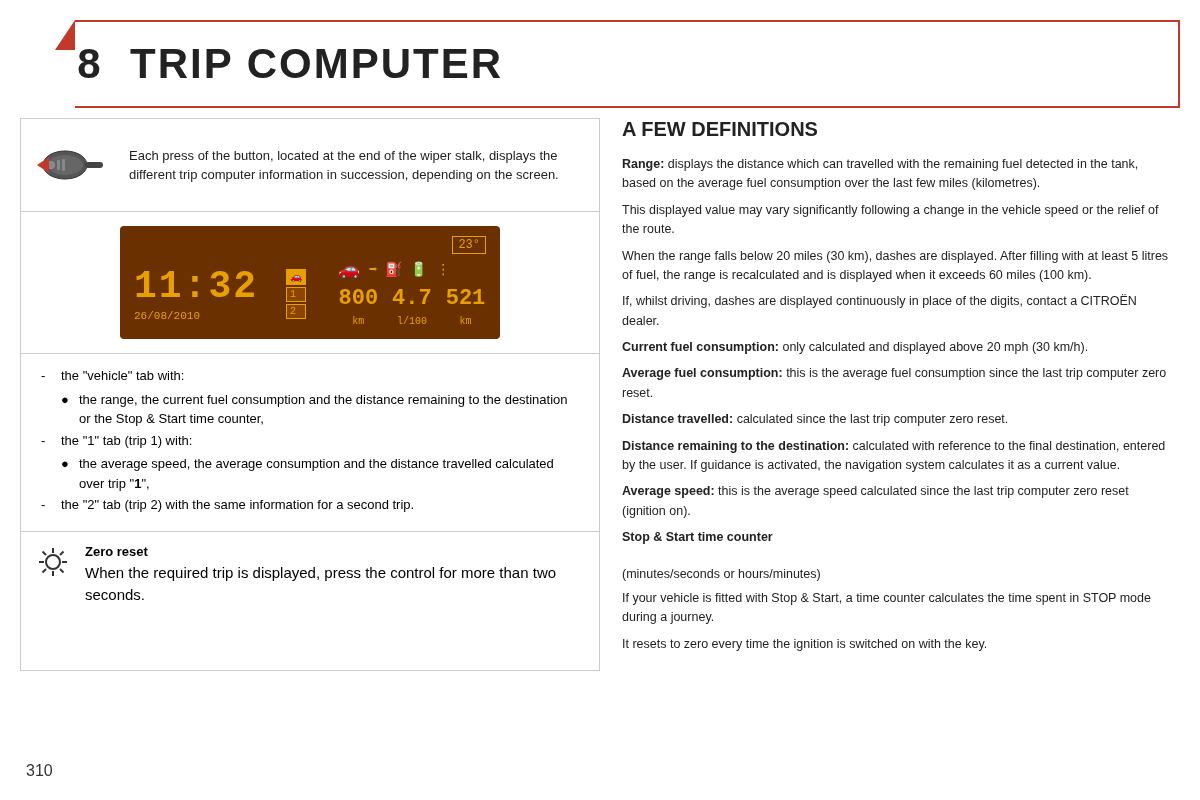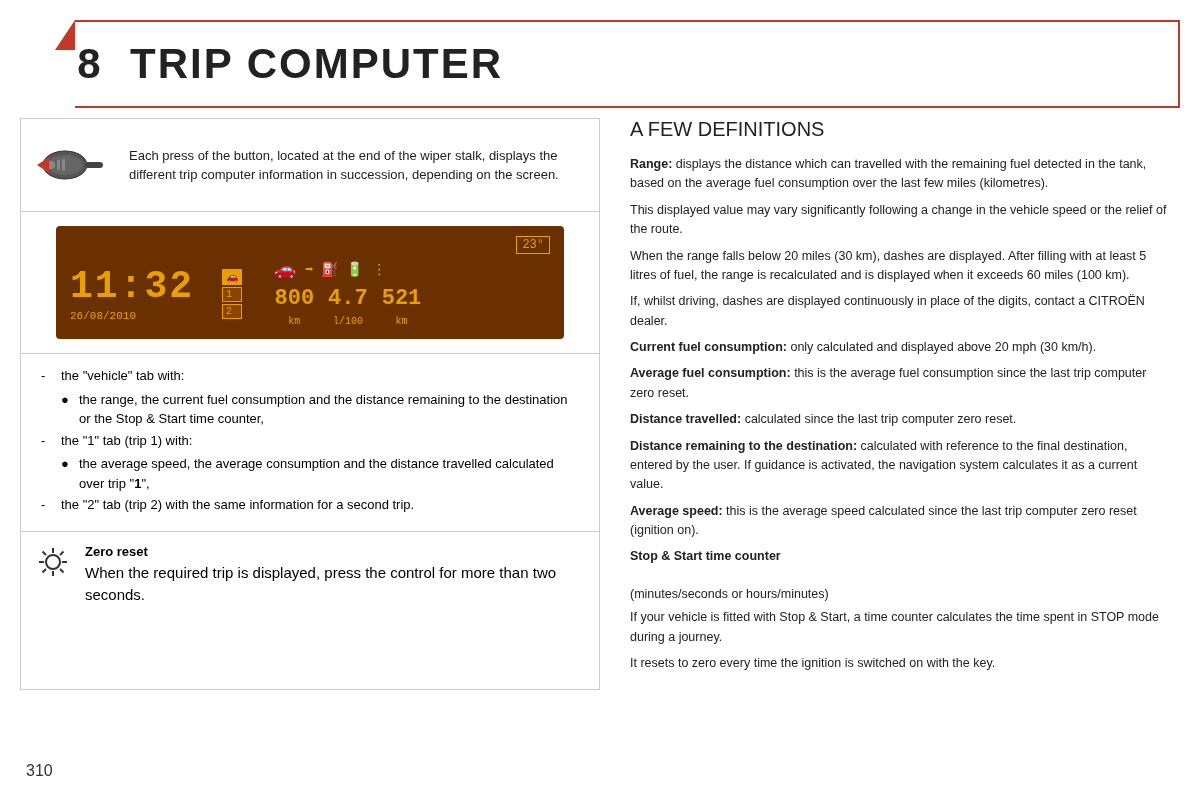--- a/index.html
+++ b/index.html
@@ -59,21 +59,21 @@
     .main-content {
       display: flex;
       margin: 0 20px;
       gap: 0;
     }
 
     
     .left-col {
       width: 580px;
       border: 1px solid #ccc;
-      margin-right: 20px;
+      margin-right: 12px;
     }
 
     
     .button-info {
       display: flex;
       align-items: center;
       padding: 16px 14px;
       border-bottom: 1px solid #ccc;
       gap: 14px;
     }
@@ -88,21 +88,21 @@
     .dashboard-section {
       padding: 14px 20px;
       border-bottom: 1px solid #ccc;
       display: flex;
       justify-content: center;
     }
     .dashboard-display {
       background: #6b3000;
       border-radius: 4px;
       padding: 10px 14px;
-      width: 508px;
+      width: 380px;
       color: #e8a000;
       font-family: 'Courier New', monospace;
       position: relative;
     }
     .dash-top-bar {
       display: flex;
       justify-content: flex-end;
       margin-bottom: 4px;
       font-size: 13px;
       color: #e8a000;
@@ -215,21 +215,21 @@
       justify-content: center;
     }
 
     
     .right-col {
       flex: 1;
       padding: 0 10px 10px 10px;
     }
     .definitions-title {
       font-size: 20px;
-      font-weight: normal;
+      font-weight: bold;
       color: #222;
       margin-bottom: 10px;
       padding-bottom: 4px;
     }
     .def-text {
       font-size: 12.5px;
       line-height: 1.55;
       color: #222;
       margin-bottom: 7px;
     }

